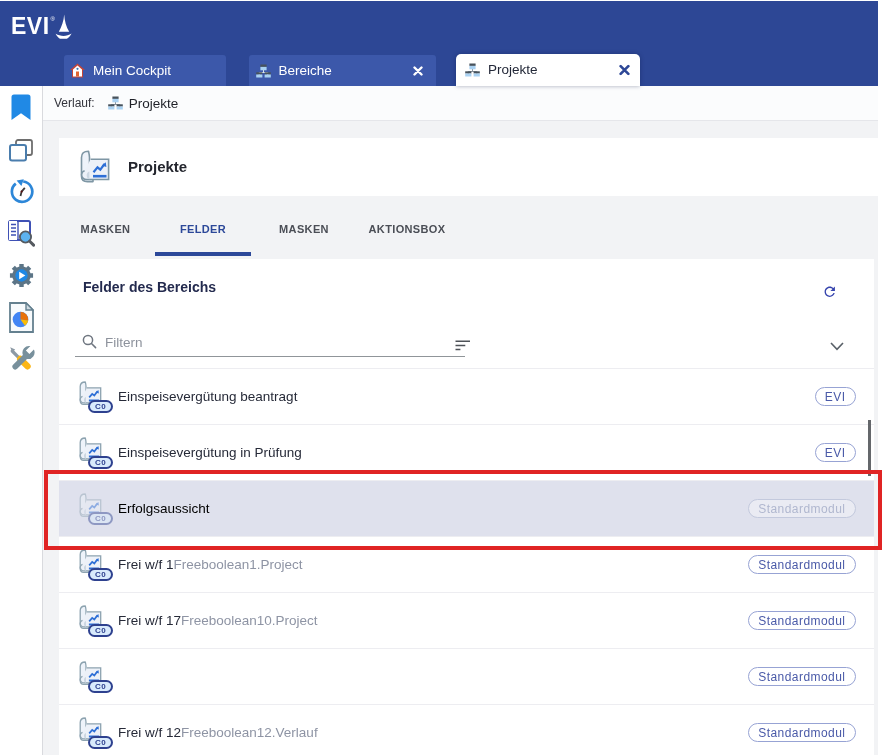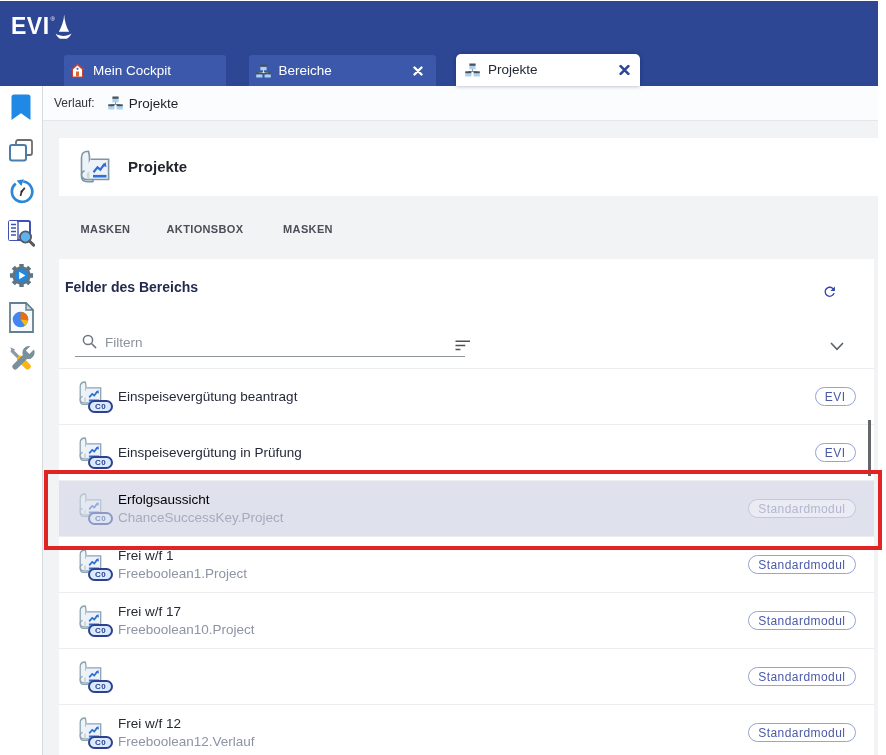--- a/index.html
+++ b/index.html
@@ -48,36 +48,36 @@
 
   .sectiontabs { position:absolute; left:16px; top:110px; height:59.5px; display:flex; }
   .stab { position:relative; display:flex; align-items:center; justify-content:center; margin-right:3px; cursor:pointer; }
   .stab-1 { width:93px; } .stab-2 { width:96px; } .stab-3 { width:112px; } .stab-4 { width:100px; } .stab-5 { width:100px; }
   .stab-label { margin-top:7px; font-size:11px; font-weight:bold; letter-spacing:0.35px; color:#4b4e56; }
   .stab.active .stab-label { color:#2c4899; }
   .stab.active .stab-underline { position:absolute; left:0; bottom:0; width:100%; height:3.5px; background:#2c4899; }
 
   
   .card { position:absolute; left:16px; top:173px; width:814.5px; height:496px; background:#ffffff; overflow:hidden; }
-  .card-title { position:absolute; left:6px; top:20px; font-size:14px; font-weight:bold; color:#232a4e; }
+  .card-title { position:absolute; left:24px; top:20px; font-size:14px; font-weight:bold; color:#232a4e; }
   .refresh-btn { position:absolute; left:763px; top:25px; cursor:pointer; display:flex; }
 
   .filter-row { position:absolute; left:0; top:0; width:100%; }
   .filter-underline { position:absolute; left:15.5px; top:96.5px; width:390px; height:1px; background:#909599; }
   .filter-search-icon { position:absolute; left:23px; top:75px; }
   .filter-placeholder { position:absolute; left:46px; top:76px; font-size:13.5px; color:#8d929c; }
   .sort-icon { position:absolute; left:396px; top:78px; cursor:pointer; }
   .panel-chevron { position:absolute; left:771px; top:78px; cursor:pointer; }
 
   .rows { position:absolute; left:0; top:109px; width:100%; height:387px; overflow:hidden; }
   .row { position:relative; height:56px; border-top:1px solid #ededf1; display:flex; align-items:center; }
   .row-iconblock { position:relative; width:38px; height:33px; margin-left:17px; flex:none; }
   .row-iconblock .scroll-ic { position:absolute; left:0; top:1px; }
   .row-iconblock .c0 { position:absolute; left:12px; top:20px; width:25px; height:13px; border:2px solid #2e418f; border-radius:7px; background:#d8eafc; color:#2e418f; font-size:8px; font-weight:bold; display:flex; align-items:center; justify-content:center; letter-spacing:0.5px; }
-  .row-texts { margin-left:4px; display:flex; flex-direction:column; }
+  .row-texts { margin-left:4px; display:flex; flex-direction:row; }
   .row-title { font-size:13.5px; color:#262a38; line-height:18px; }
   .row-sub { font-size:13.5px; color:#8e94a4; line-height:18px; }
   .row-badge { margin-left:auto; margin-right:18px; height:19px; border:1px solid #97a3d4; border-radius:10px; color:#4a5aa8; font-size:12px; display:flex; align-items:center; padding:0 9px; letter-spacing:0.45px; white-space:nowrap; }
   .row.highlight { background:#dfe1ed; }
   .row.highlight .row-title { color:#000000; }
   .row.highlight .row-sub { color:#a6abbd; }
   .row.highlight .row-iconblock { opacity:0.45; }
   .row.highlight .row-badge { border-color:#c3c9dd; color:#b0b7cf; background:rgba(255,255,255,0.35); }
 
   .list-thumb { position:absolute; left:808.5px; top:161px; width:3px; height:55.5px; background:#64676b; z-index:8; }
@@ -246,25 +246,29 @@
           <path d="M17 26.2 H30.5" stroke="#2e6fd6" stroke-width="2.6"></path>
         </svg>
       </span>
       <span class="hb-title">Projekte</span>
     </div>
 
     <div class="sectiontabs">
       <div class="stab stab-1">
         <span class="stab-label">MASKEN</span>
       </div>
+      <div class="stab active stab-2">
+        <span class="stab-label">FELDER</span>
+        <span class="stab-underline"></span>
+      </div>
+      <div class="stab stab-4">
+        <span class="stab-label">MASKEN</span>
+      </div>
       <div class="stab stab-5">
         <span class="stab-label">AKTIONSBOX</span>
-      </div>
-      <div class="stab stab-4">
-        <span class="stab-label">MASKEN</span>
       </div>
     </div>
 
     <div class="card">
       <div class="card-title">Felder des Bereichs</div>
       <span class="refresh-btn">
         <svg width="15.5" height="15.5" viewBox="0 0 24 24">
           <path d="M17.65 6.35 C16.2 4.9 14.21 4 12 4 c-4.42 0 -7.99 3.58 -7.99 8 s3.57 8 7.99 8 c3.73 0 6.84 -2.55 7.73 -6 h-2.08 c-0.82 2.33 -3.04 4 -5.65 4 -3.31 0 -6 -2.69 -6 -6 s2.69 -6 6 -6 c1.66 0 3.14 0.69 4.22 1.78 L13 11 h7 V4 l-2.35 2.35 z" fill="#3644ad"></path>
         </svg>
       </span>
@@ -340,21 +344,20 @@
           <path d="M10 21.8 C7.4 21.2 7.1 16.8 10 16 Z" fill="#ccd7e2"></path>
           <polyline points="13.2,16.4 16.2,12.9 18.3,14.5 21.5,10.2" fill="none" stroke="#2e6fd6" stroke-width="1.7"></polyline>
           <path d="M22.4 9 L22.9 12.6 L19.4 11.4 Z" fill="#2e6fd6"></path>
           <path d="M12.9 19.5 H23.2" stroke="#2e6fd6" stroke-width="2"></path>
         </svg>
       </span>
       <span class="c0">C0</span>
     </span>
     <span class="row-texts">
       <span class="row-title">Erfolgsaussicht</span>
-      <span class="row-sub">ChanceSuccessKey.Project</span>
     </span>
     <span class="row-badge">Standardmodul</span>
   </div>
 
   <div class="row">
     <span class="row-iconblock">
       <span class="scroll-ic">
         <svg width="26" height="24" viewBox="0 0 26 24">
           <path d="M9.3 1 C6.2 1 4.2 2.8 4.2 5.6 L4.2 19.4 C4.2 21.9 6 23.4 8.5 23.4 L12.6 23.4 L12.6 20.8 L10 20.8 C10 20.8 10 6.8 10 5.6 C10 3.7 9.6 2.2 9.3 1 Z" fill="#eef3fa" stroke="#8da3b0" stroke-width="1.3" stroke-linejoin="round"></path>
           <path d="M10.9 6.9 L24.7 6.9 L24.7 21.9 L8.1 21.9 C5.7 21.9 4.1 20.3 4.2 18.3 C4.3 16.7 5.5 15.7 6.5 15.4" fill="#edf1f8" stroke="#8da3b0" stroke-width="1.3"></path>

